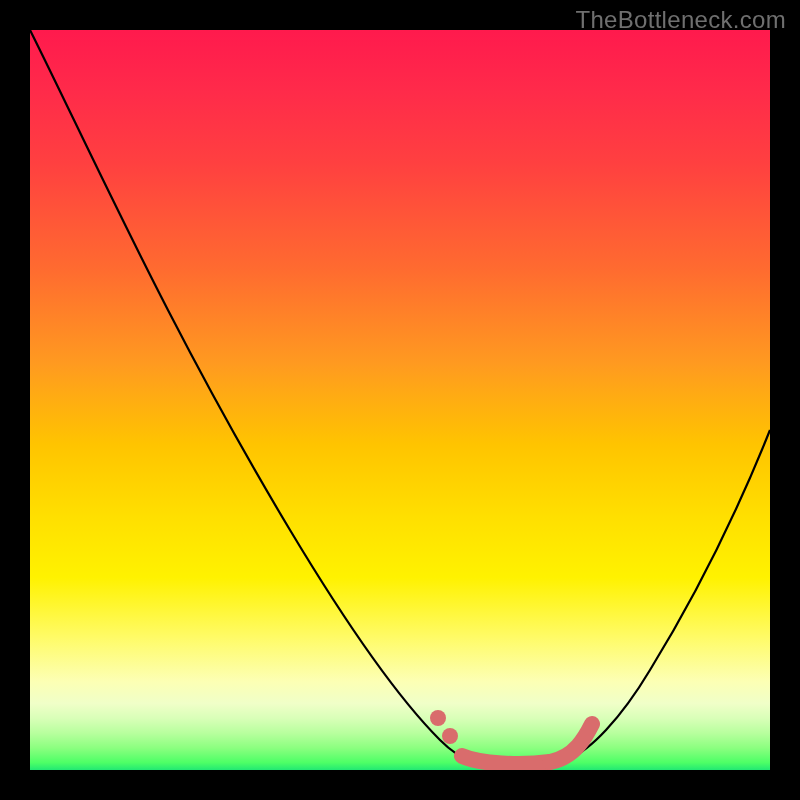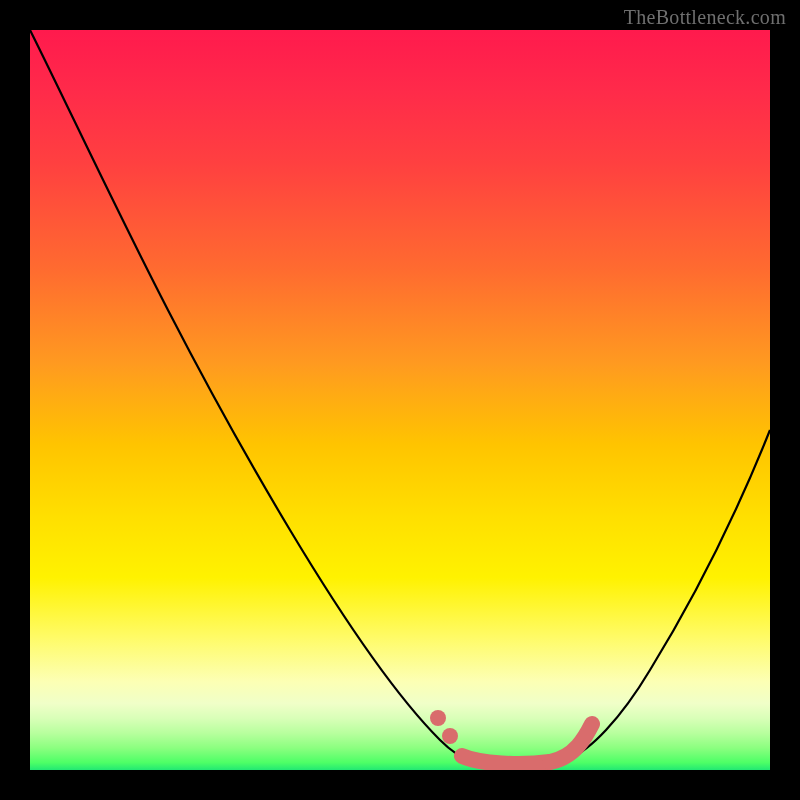--- a/index.html
+++ b/index.html
@@ -44,23 +44,22 @@
       #8cff80 97%,
       #4dff66 99%,
       #22e873 100%
     );
   }
   .watermark {
     position: absolute;
     top: 6px;
     right: 14px;
     color: #6f6f6f;
-    font-size: 20px;
+    font-size: 24px;
     letter-spacing: 0.3px;
-    font-family: Liberation Serif, serif;
   }
   svg.curves {
     position: absolute;
     top: 30px;
     left: 30px;
     width: 740px;
     height: 740px;
   }
 </style>
 </head>

